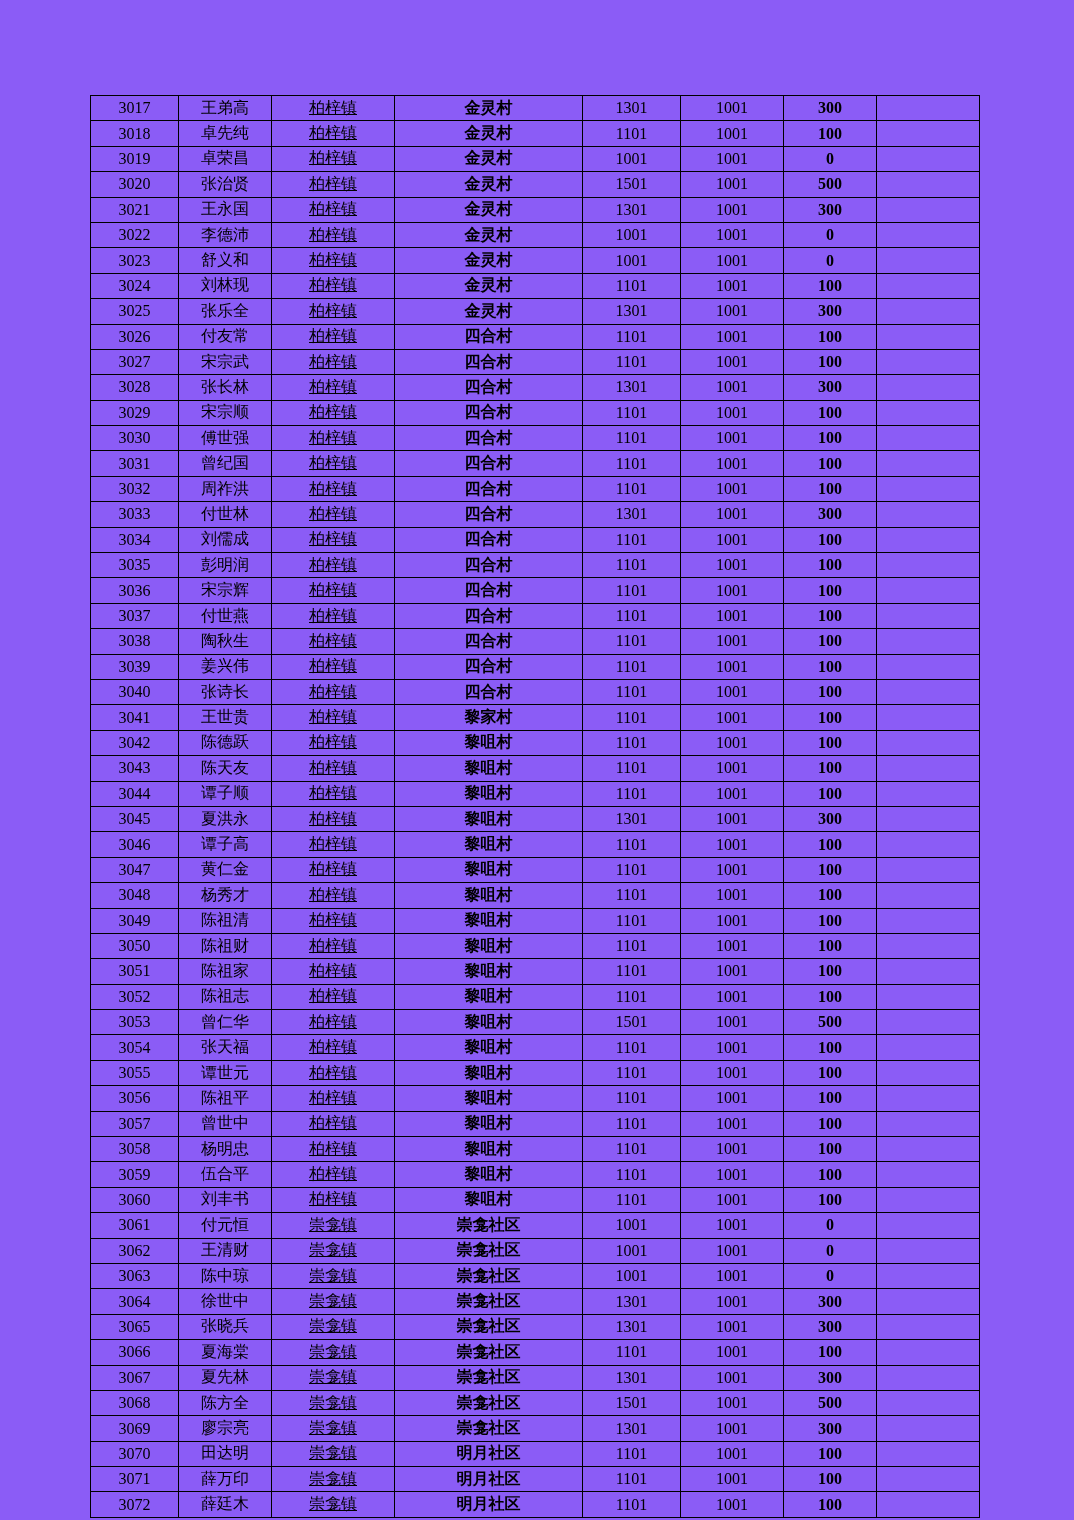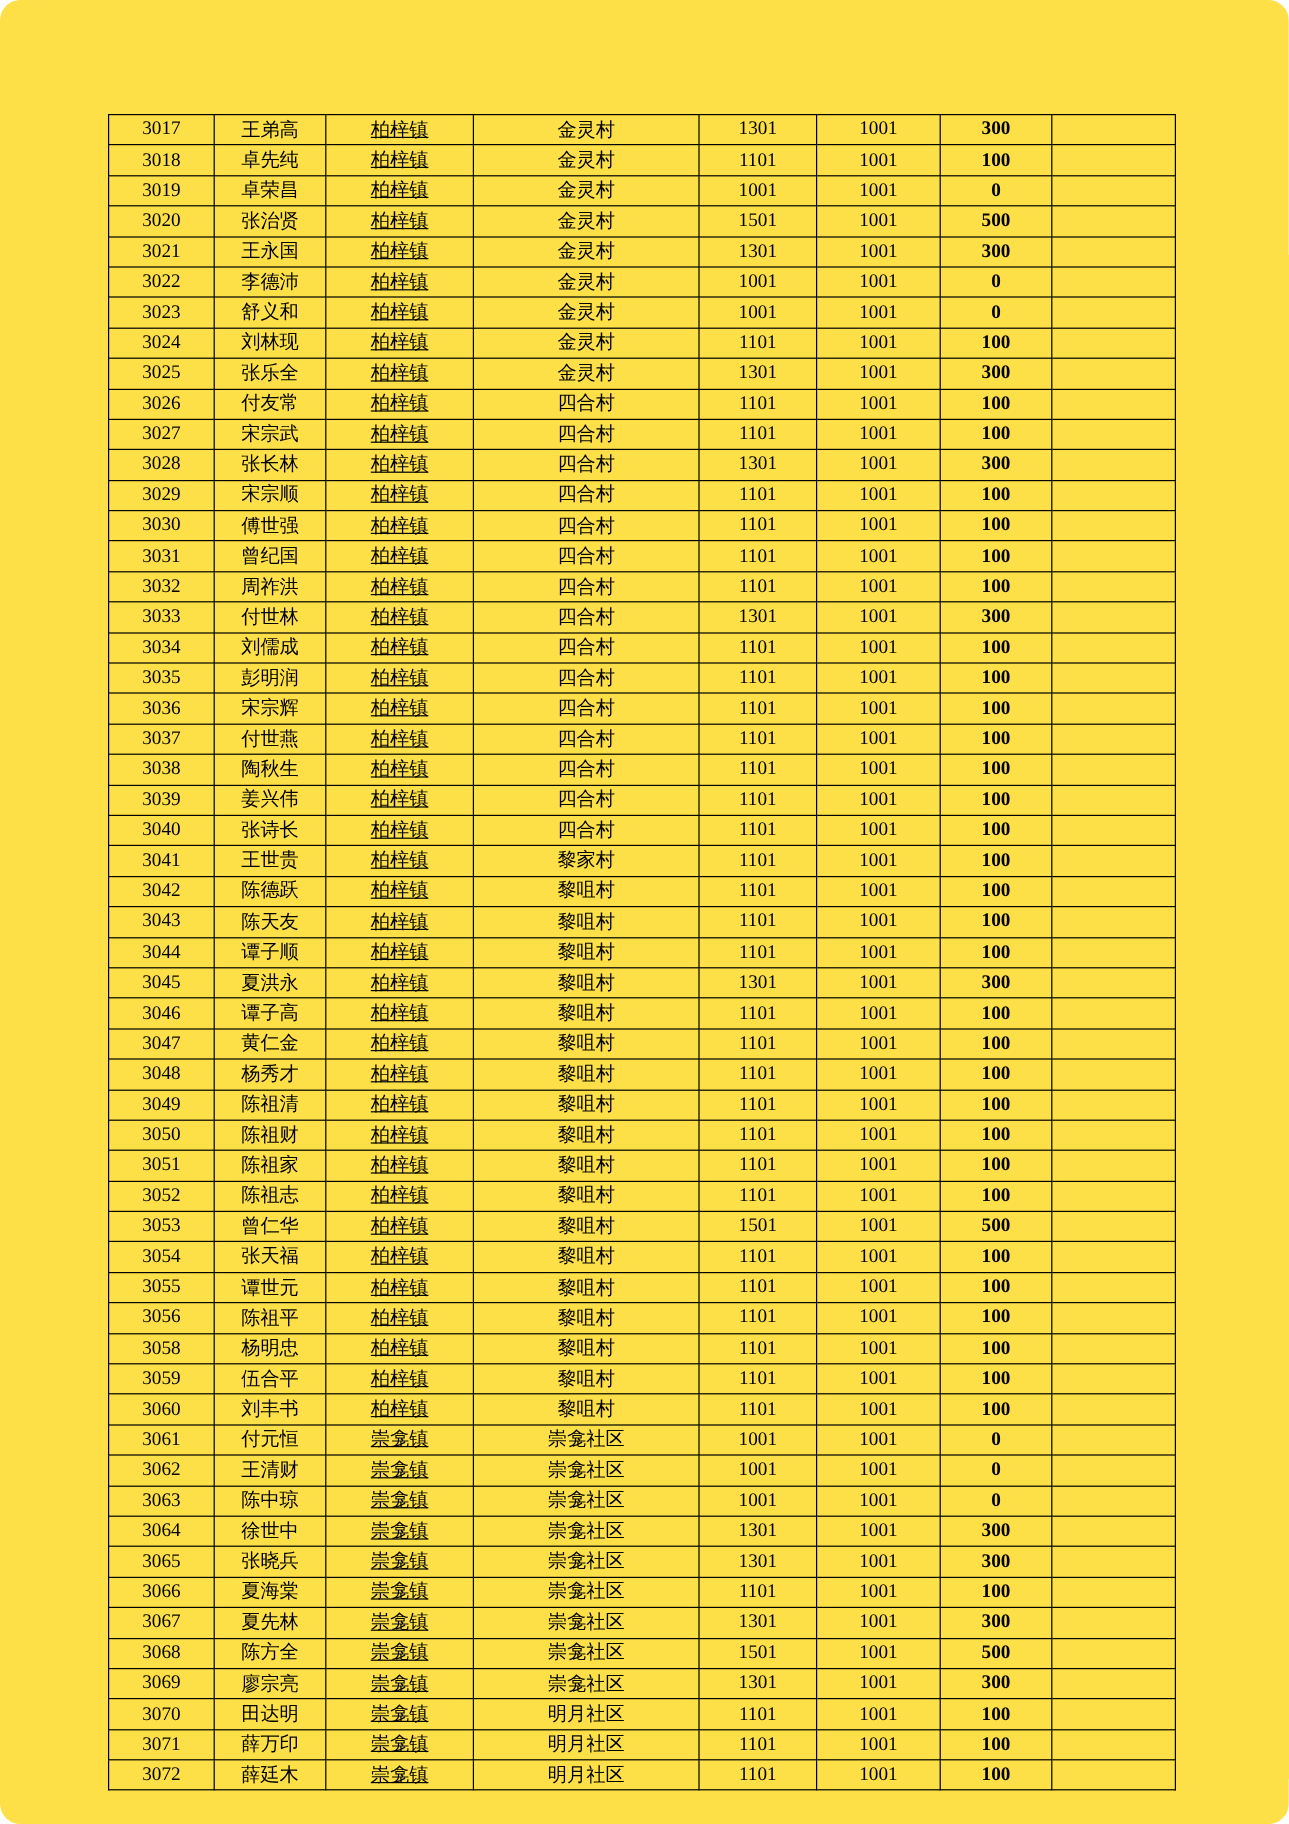--- a/index.html
+++ b/index.html
@@ -4,24 +4,23 @@
 <style>
   html, body {
     margin: 0;
     padding: 0;
     background: #ffffff;
   }
   .page {
     position: relative;
     width: 1074px;
     height: 1520px;
-    background: #fde047;
+    background: #8b5cf6;
     font-family: "Liberation Serif", "DejaVu Serif", serif;
     overflow: hidden;
-    border-radius: 17px;
   }
   table.records {
     position: absolute;
     left: 90px;
     top: 95px;
     border-collapse: collapse;
     table-layout: fixed;
   }
   table.records td {
     border: 1px solid #000000;
@@ -30,21 +29,21 @@
     font-size: 16px;
     color: #000000;
     text-align: center;
     vertical-align: middle;
     white-space: nowrap;
     overflow: hidden;
   }
   td.c0 { width: 83px; }
   td.c1 { width: 88px; }
   td.c2 { width: 118px; text-decoration: underline; }
-  td.c3 { width: 183px; }
+  td.c3 { width: 183px; font-weight: bold; }
   td.c4 { width: 93px; }
   td.c5 { width: 98px; }
   td.c6 { width: 88px; font-weight: bold; }
   td.c7 { width: 98px; }
 </style>
 </head>
 <body>
 
 <div class="page">
   <table class="records">
@@ -443,20 +442,30 @@
           <td class="c0">3056</td>
           <td class="c1">陈祖平</td>
           <td class="c2">柏梓镇</td>
           <td class="c3">黎咀村</td>
           <td class="c4">1101</td>
           <td class="c5">1001</td>
           <td class="c6">100</td>
           <td class="c7"></td>
         </tr>
         <tr>
+          <td class="c0">3057</td>
+          <td class="c1">曾世中</td>
+          <td class="c2">柏梓镇</td>
+          <td class="c3">黎咀村</td>
+          <td class="c4">1101</td>
+          <td class="c5">1001</td>
+          <td class="c6">100</td>
+          <td class="c7"></td>
+        </tr>
+        <tr>
           <td class="c0">3058</td>
           <td class="c1">杨明忠</td>
           <td class="c2">柏梓镇</td>
           <td class="c3">黎咀村</td>
           <td class="c4">1101</td>
           <td class="c5">1001</td>
           <td class="c6">100</td>
           <td class="c7"></td>
         </tr>
         <tr>

